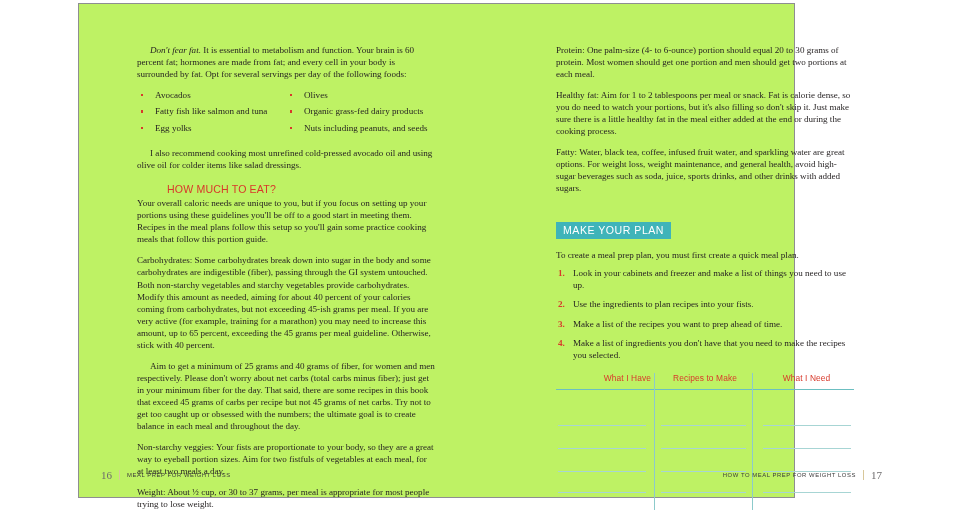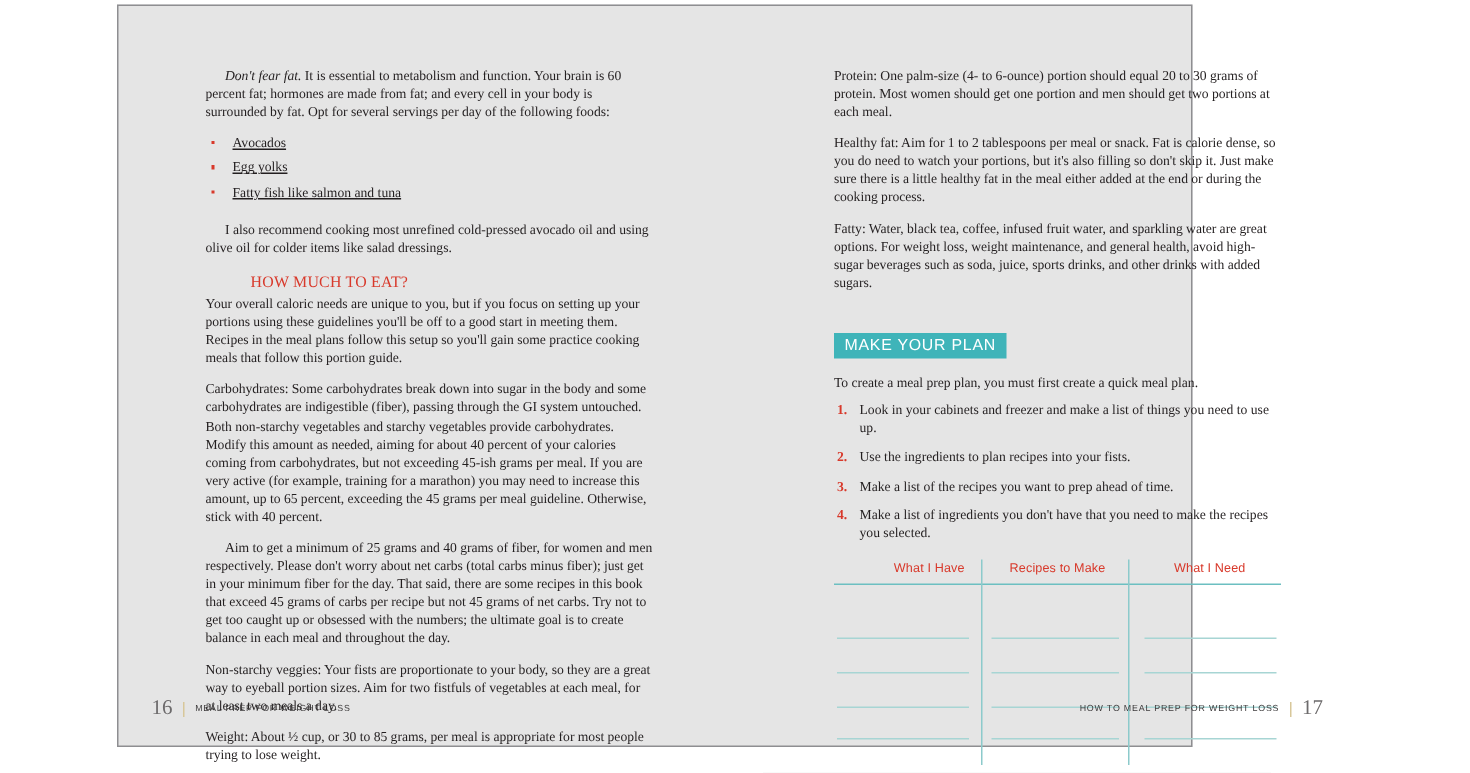--- a/index.html
+++ b/index.html
@@ -16,21 +16,21 @@
   }
 
   .spread {
     position: absolute;
     left: 78px;
     top: 3px;
     width: 717px;
     height: 495px;
     border: 1px solid #8e8e91;
     box-sizing: border-box;
-    background: #e5e5e5;
+    background: #bef264;
   }
 
   
   .page {
     position: absolute;
     top: 0;
     height: 100%;
   }
   .page.left  { left: 0;     width: 413px; }
   .page.right { left: 413px; width: 414px; }
@@ -52,21 +52,21 @@
     letter-spacing: -0.02px;
   }
   p.body.indent { text-indent: 13px; }
   p.body.tight  { margin-bottom: 0; }
 
   .italic { font-style: italic; }
   .bold   { font-weight: normal; }
 
   h2.section-heading {
     margin: 12px 0 2px 0;
-    font-family: Liberation Serif, serif;
+    font-family: Liberation Sans, sans-serif;
     font-size: 10.6px;
     font-weight: 400;
     letter-spacing: 0.15px;
     color: #d8392b;
     text-transform: uppercase;
     padding-left: 30px;
   }
 
   .banner {
     display: inline-block;
@@ -93,21 +93,20 @@
   }
   .bullets .bcol.c1 { left: 3px;   width: 165px; }
   .bullets .bcol.c2 { left: 152px; width: 150px; }
 
   .bullet-item {
     position: relative;
     padding-left: 15px;
     font-size: 9.1px;
     line-height: 12px;
     height: 16.3px;
-    text-decoration: underline;
   }
   .bullet-item .dot {
     position: absolute;
     left: 1px;
     top: 5px;
     width: 2.2px;
     height: 2.2px;
     background: #d8392b;
   }
 
@@ -146,21 +145,21 @@
   }
   .ws-headers .wh {
     position: absolute;
     top: 0;
     text-align: center;
     font-family: "Liberation Sans", sans-serif;
     font-size: 8.4px;
     color: #d8392b;
     letter-spacing: 0.1px;
   }
-  .ws-headers .wh.h1 { left: 16px;   width: 95px; }
+  .ws-headers .wh.h1 { left: 0px;   width: 95px; text-align: right; }
   .ws-headers .wh.h2 { left: 99px;  width: 100px; }
   .ws-headers .wh.h3 { left: 203px; width: 95px; }
 
   .ws-rule {
     position: absolute;
     left: 0;
     top: 16px;
     width: 298px;
     height: 1.4px;
     background: #6cbfc1;
@@ -194,21 +193,21 @@
     color: #3c3a3b;
     display: flex;
     align-items: center;
     text-transform: uppercase;
   }
   .footer.left-f  { left: 22px; }
   .footer.right-f { right: 24px; justify-content: center; }
 
   .footer .pg {
     font-family: "Liberation Serif", serif;
-    font-size: 14px;
+    font-size: 11px;
     letter-spacing: 0;
     color: #6d6b6c;
     text-transform: none;
   }
   .footer .bar {
     width: 1.1px;
     height: 10px;
     background: #d8c79a;
     margin: 0 7px;
   }
@@ -219,38 +218,43 @@
 <div class="spread">
 
   <div class="page left">
     <div class="col">
 
       <p class="body indent"><span class="italic">Don't fear fat.</span><span> It is essential to metabolism and function. Your brain is 60 percent fat; hormones are made from fat; and every cell in your body is surrounded by fat. Opt for several servings per day of the following foods:</span></p>
 
       <div class="bullets">
         <div class="bcol c1">
           <div class="bullet-item"><span class="dot"></span><span>Avocados</span></div>
+          <div class="bullet-item"><span class="dot"></span><span>Fatty fish like salmon and tuna</span></div>
           <div class="bullet-item"><span class="dot"></span><span>Egg yolks</span></div>
-          <div class="bullet-item"><span class="dot"></span><span>Fatty fish like salmon and tuna</span></div>
+        </div>
+        <div class="bcol c2">
+          <div class="bullet-item"><span class="dot"></span><span>Olives</span></div>
+          <div class="bullet-item"><span class="dot"></span><span>Organic grass-fed dairy products</span></div>
+          <div class="bullet-item"><span class="dot"></span><span>Nuts including peanuts, and seeds</span></div>
         </div>
       </div>
 
       <p class="body indent">I also recommend cooking most unrefined cold-pressed avocado oil and using olive oil for colder items like salad dressings.</p>
 
       <h2 class="section-heading">How Much to Eat?</h2>
 
       <p class="body">Your overall caloric needs are unique to you, but if you focus on setting up your portions using these guidelines you'll be off to a good start in meeting them. Recipes in the meal plans follow this setup so you'll gain some practice cooking meals that follow this portion guide.</p>
 
       <p class="body"><span class="bold">Carbohydrates:</span><span> Some carbohydrates break down into sugar in the body and some carbohydrates are indigestible (fiber), passing through the GI system untouched. Both non-starchy vegetables and starchy vegetables provide carbohydrates. Modify this amount as needed, aiming for about 40 percent of your calories coming from carbohydrates, but not exceeding 45-ish grams per meal. If you are very active (for example, training for a marathon) you may need to increase this amount, up to 65 percent, exceeding the 45 grams per meal guideline. Otherwise, stick with 40 percent.</span></p>
 
       <p class="body indent">Aim to get a minimum of 25 grams and 40 grams of fiber, for women and men respectively. Please don't worry about net carbs (total carbs minus fiber); just get in your minimum fiber for the day. That said, there are some recipes in this book that exceed 45 grams of carbs per recipe but not 45 grams of net carbs. Try not to get too caught up or obsessed with the numbers; the ultimate goal is to create balance in each meal and throughout the day.</p>
 
       <p class="body"><span class="bold">Non-starchy veggies:</span><span> Your fists are proportionate to your body, so they are a great way to eyeball portion sizes. Aim for two fistfuls of vegetables at each meal, for at least two meals a day.</span></p>
 
-      <p class="body tight"><span class="bold">Weight:</span><span> About ½ cup, or 30 to 85 grams, per meal is appropriate for most people trying to lose weight.</span></p>
+      <p class="body tight"><span class="bold">Weight:</span><span> About ½ cup, or 30 to 37 grams, per meal is appropriate for most people trying to lose weight.</span></p>
 
     </div>
 
     <div class="footer left-f">
       <span class="pg">16</span>
       <span class="bar"></span>
       <span>Meal Prep for Weight Loss</span>
     </div>
   </div>
 

